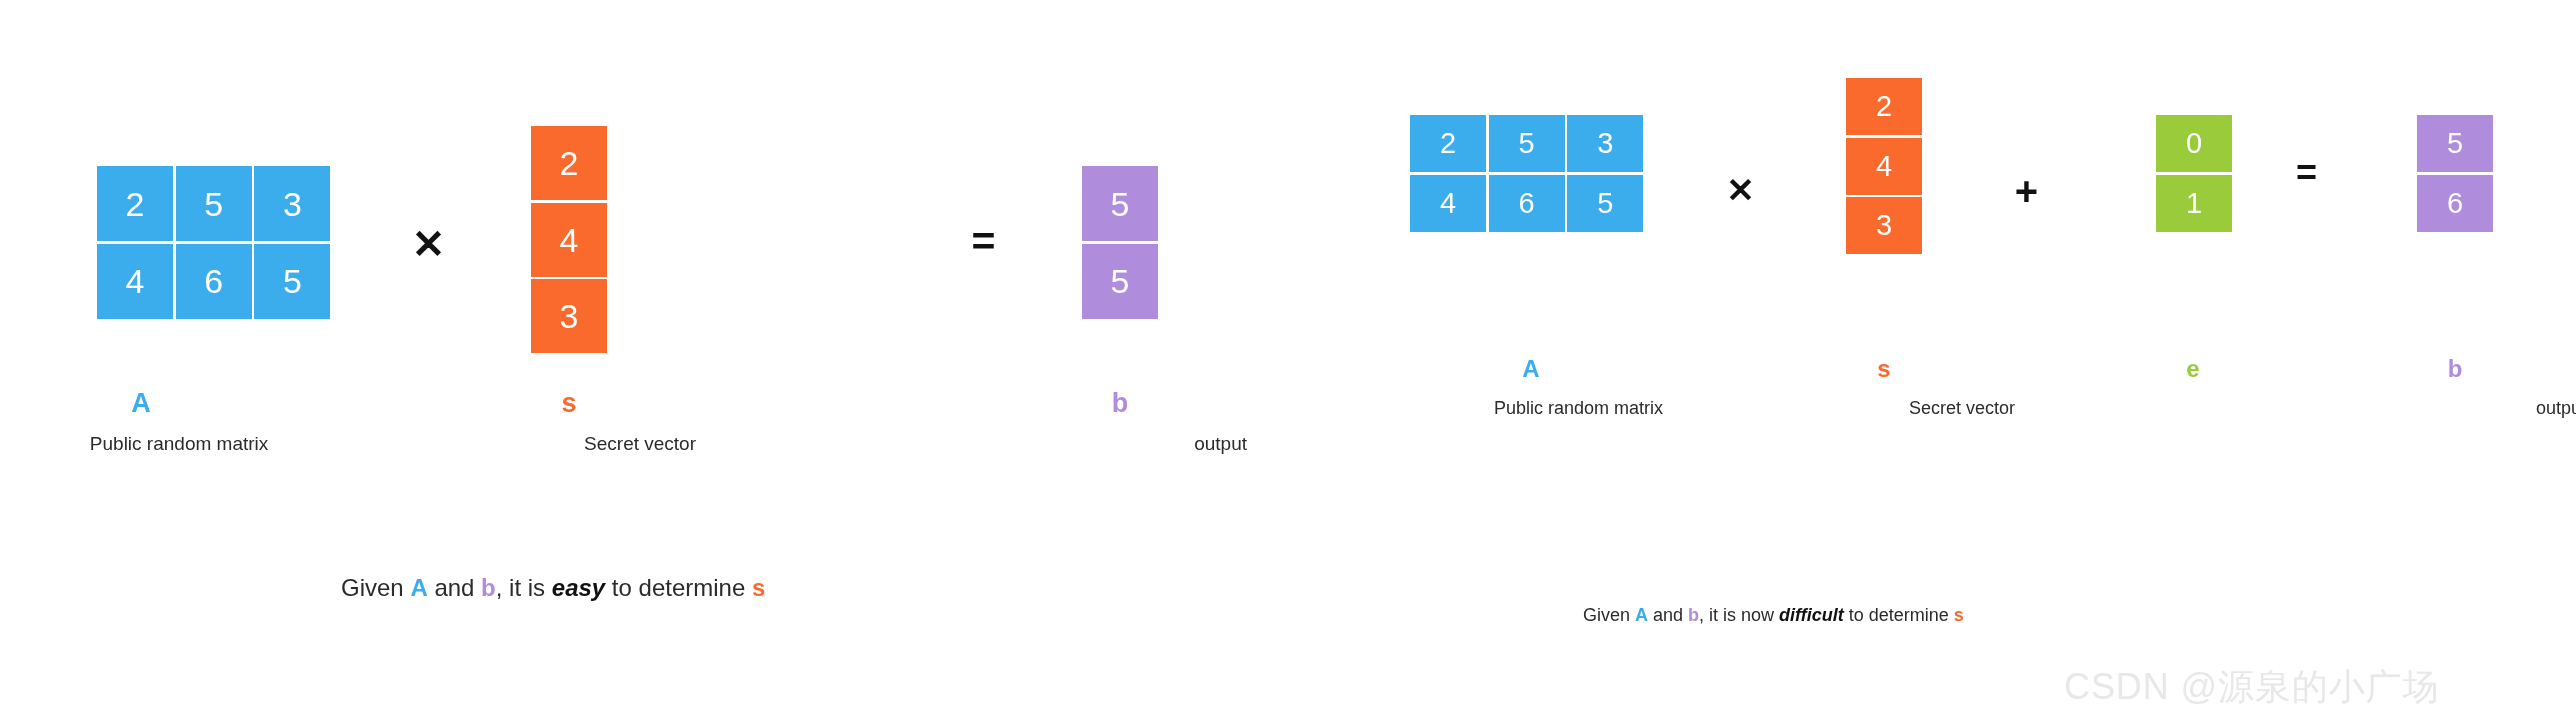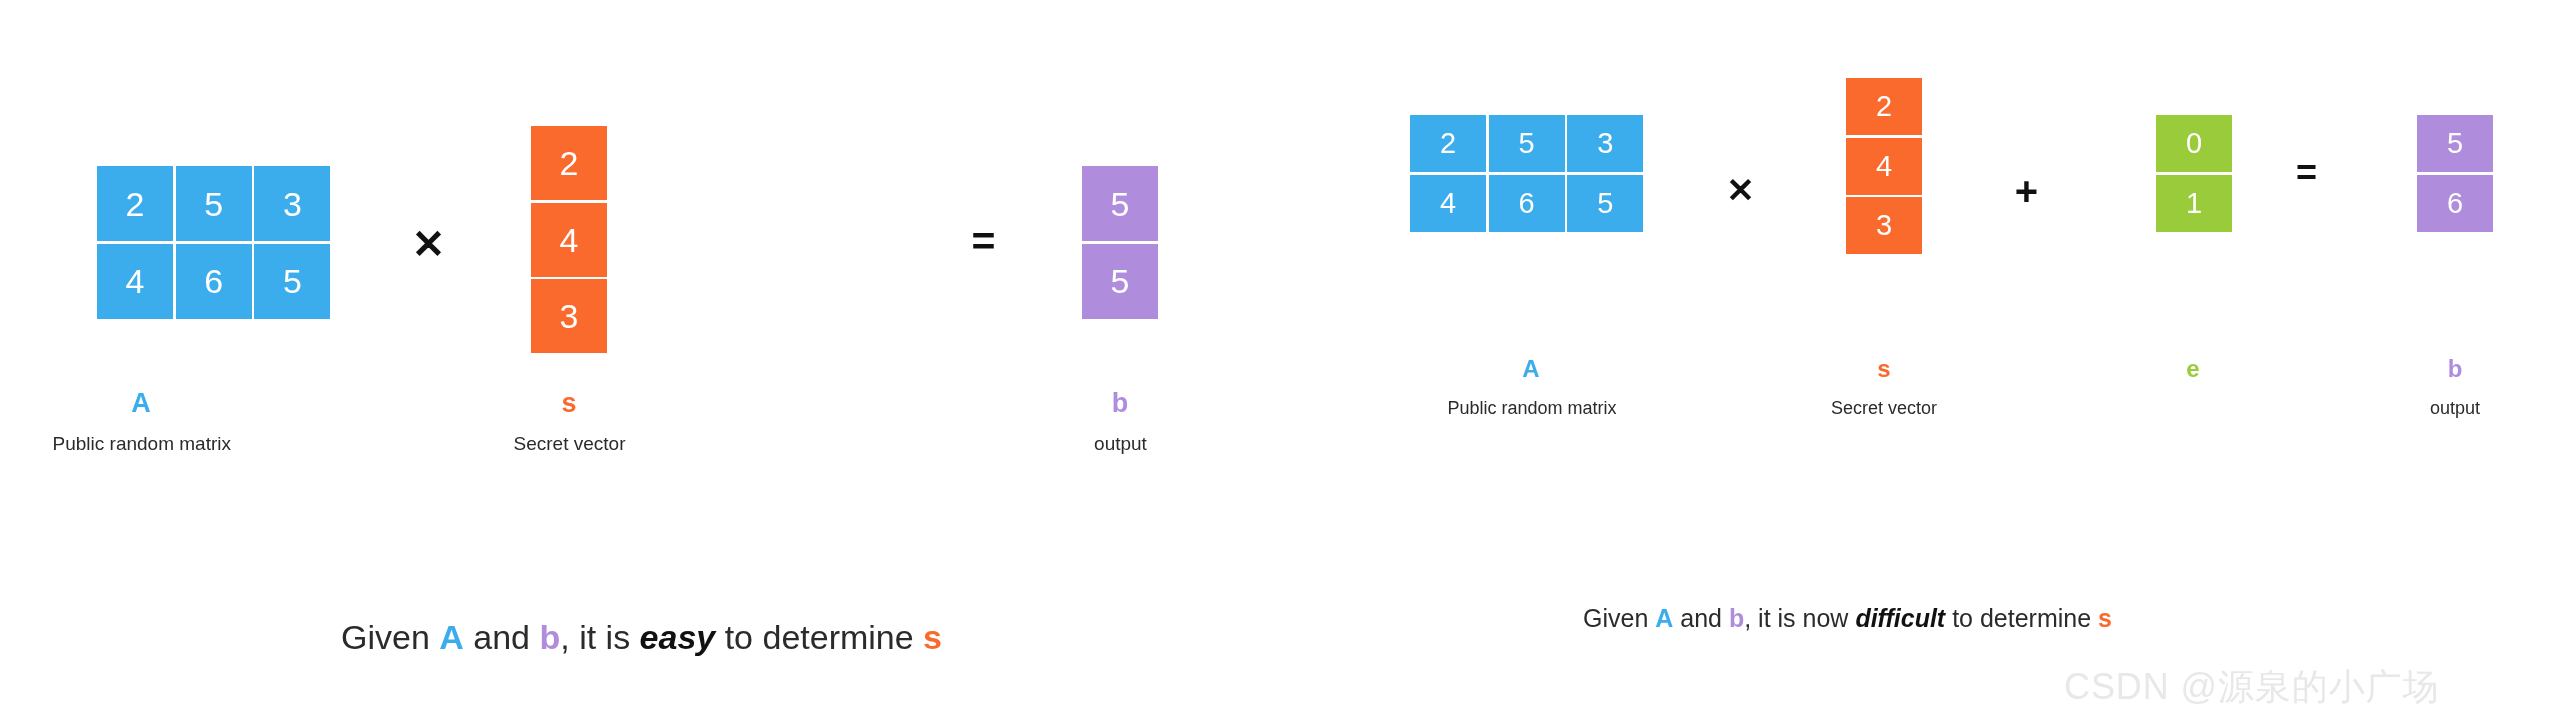--- a/index.html
+++ b/index.html
@@ -68,21 +68,21 @@
   }
   .sym.blue   { color: #3badec; }
   .sym.orange { color: #fa6a2c; }
   .sym.purple { color: #af8ddc; }
   .sym.green  { color: #9acb3b; }
 
   .desc {
     position: absolute;
     color: #2b2b2b;
     font-family: "Liberation Sans", sans-serif;
-    text-align: center;
+    text-align: right;
     line-height: 1.22;
     user-select: none;
     white-space: pre-line;
   }
 
   
   .caption {
     position: absolute;
     color: #2b2b2b;
     font-family: "Liberation Sans", sans-serif;
@@ -133,21 +133,21 @@
 
   <div class="op" style="left:952px; top:221px; width:63px; font-size:41px;">=</div>
 
   <div class="grid" style="left:1082px; top:166px; grid-template-columns:76px; grid-template-rows:repeat(2,75px); font-size:34px;">
     <div class="cell purple">5</div>
     <div class="cell purple">5</div>
   </div>
   <div class="sym purple" style="left:1030px; top:390px; width:180px; font-size:27px;">b</div>
   <div class="desc" style="left:994px; top:432px; width:253px; font-size:19px;">output</div>
 
-  <div class="caption" style="left:341px; top:620px; font-size:34px;">
+  <div class="caption" style="left:341px; top:576px; font-size:24px;">
     <span>Given </span><span class="c-blue">A</span><span> and </span><span class="c-purple">b</span><span>, it is </span><span class="c-em">easy</span><span> to determine </span><span class="c-orange">s</span>
   </div>
 
   <div class="grid" style="left:1410px; top:115px; grid-template-columns:repeat(3,76px); grid-template-rows:repeat(2,57px); font-size:29px;">
     <div class="cell blue">2</div>
     <div class="cell blue">5</div>
     <div class="cell blue">3</div>
     <div class="cell blue">4</div>
     <div class="cell blue">6</div>
     <div class="cell blue">5</div>
@@ -175,20 +175,20 @@
 
   <div class="op" style="left:2275px; top:155px; width:63px; font-size:36px;">=</div>
 
   <div class="grid" style="left:2417px; top:115px; grid-template-columns:76px; grid-template-rows:repeat(2,57px); font-size:29px;">
     <div class="cell purple">5</div>
     <div class="cell purple">6</div>
   </div>
   <div class="sym purple" style="left:2356px; top:357px; width:198px; font-size:24px;">b</div>
   <div class="desc" style="left:2324px; top:398px; width:262px; font-size:18px;">output</div>
 
-  <div class="caption" style="left:1583px; top:606px; font-size:25px;">
+  <div class="caption" style="left:1583px; top:606px; font-size:18px;">
     <span>Given </span><span class="c-blue">A</span><span> and </span><span class="c-purple">b</span><span>, it is now </span><span class="c-em">difficult</span><span> to determine </span><span class="c-orange">s</span>
   </div>
 
   <div class="watermark" style="left:2064px; top:663px; font-size:36px;">CSDN @源泉的小广场</div>
 
 </div>
 
 
 </body></html>

